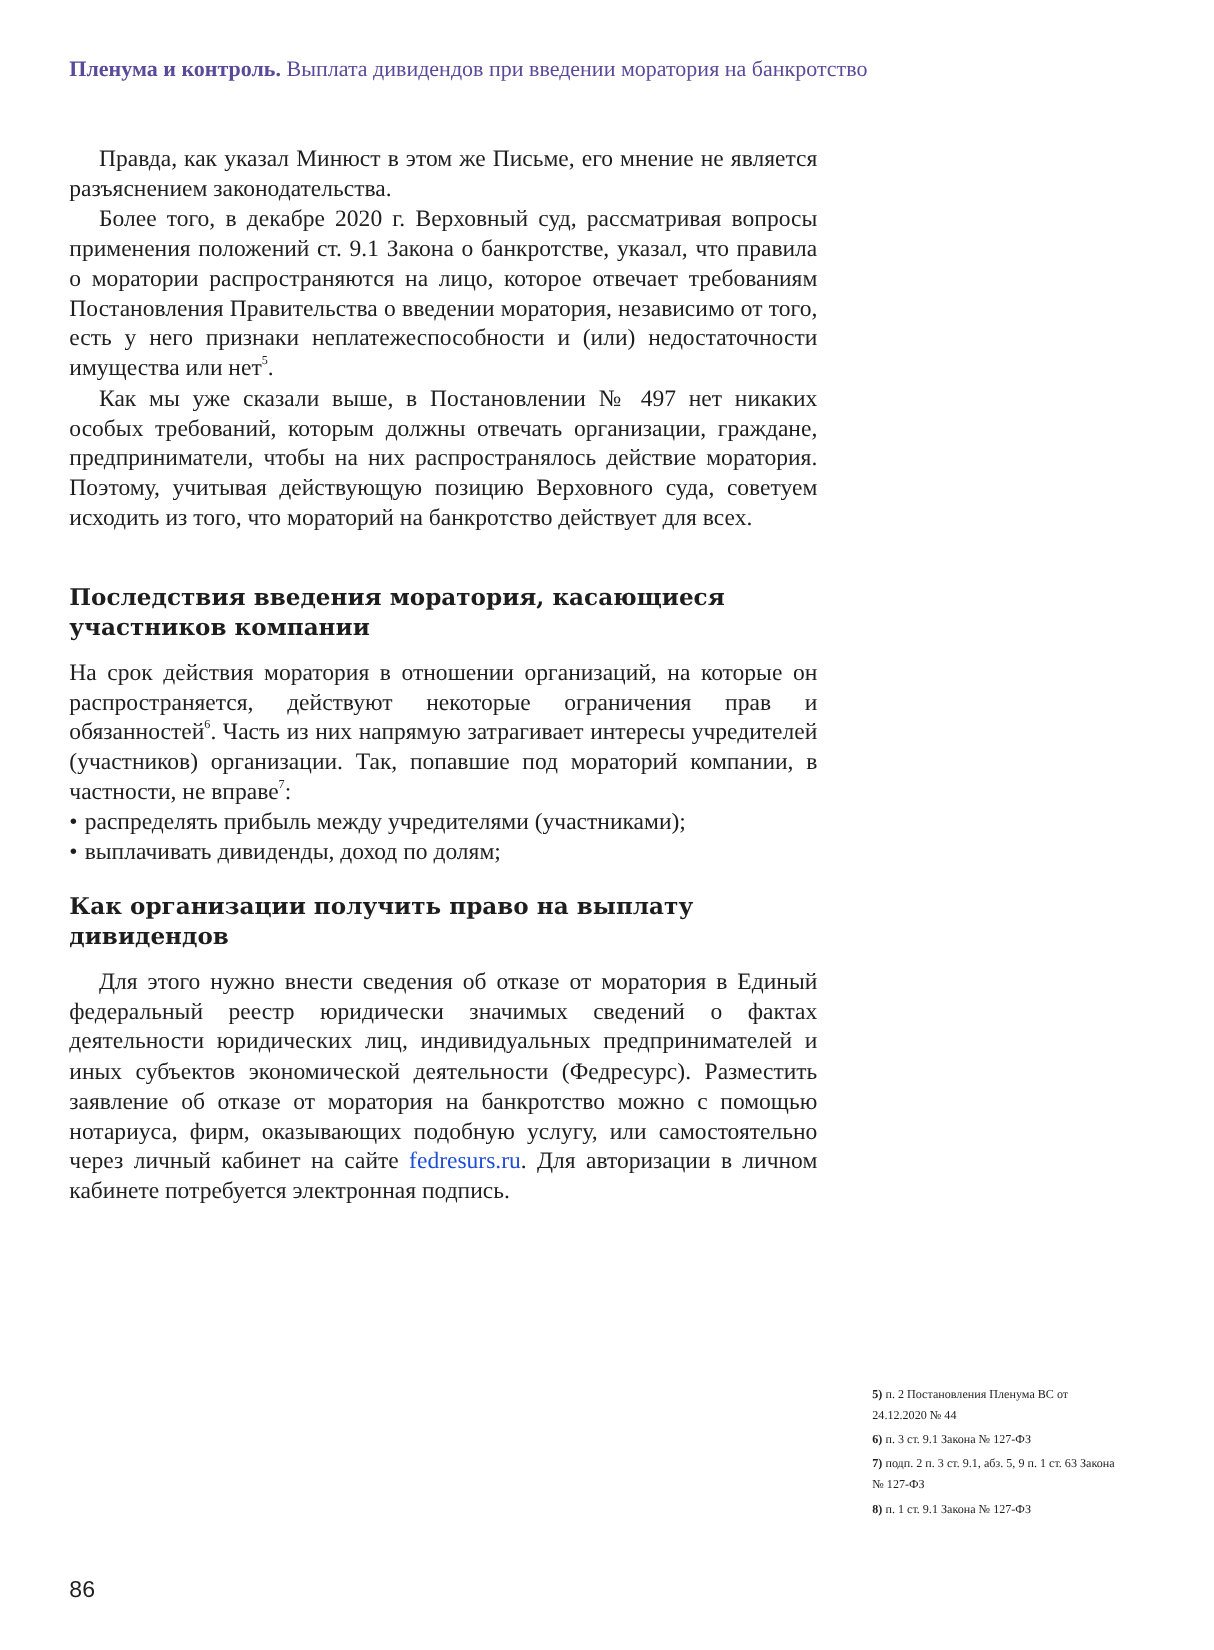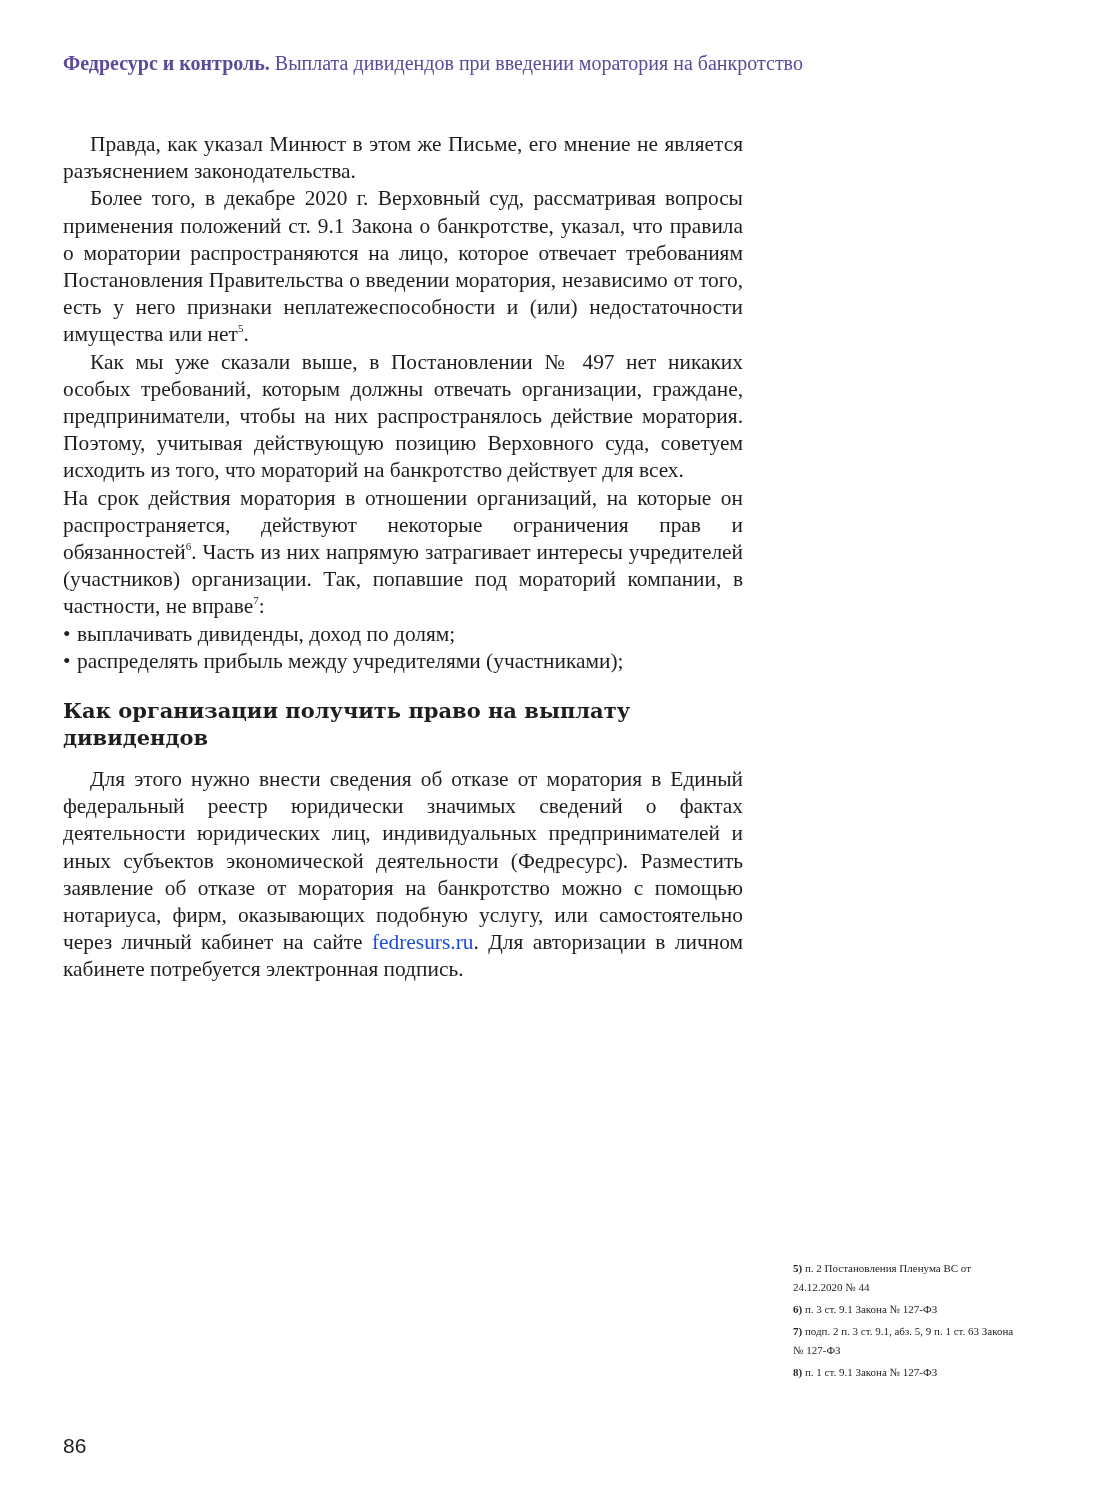--- a/index.html
+++ b/index.html
@@ -25,33 +25,34 @@
                font-family: "Liberation Serif", serif; font-size: 11px; line-height: 19px; color: #1e1e1e; }
   .footnotes .fn { margin-bottom: 3px; }
   .footnotes .fn b { font-weight: bold; }
   .page-number { position: absolute; left: 63px; top: 1434px; font-family: Liberation Sans, sans-serif;
                  font-size: 21px; color: #1e1e1e; }
 </style>
 </head>
 <body>
 
 <div class="running-head">
-  <b>Федресурс и контроль.</b>
+  <b>Пленума и контроль.</b>
   <span>Выплата дивидендов при введении моратория на банкротство</span>
 </div>
 
 <div class="main">
   <p class="indent">Правда, как указал Минюст в этом же Письме, его мнение не является разъяснением законодательства.</p>
   <p class="indent"><span>Более того, в декабре 2020 г. Верховный суд, рассматривая вопросы применения положений ст. 9.1 Закона о банкротстве, указал, что правила о моратории распространяются на лицо, которое отвечает требованиям Постановления Правительства о введении моратория, независимо от того, есть у него признаки неплатежеспособности и (или) недостаточности имущества или нет</span><sup>5</sup><span>.</span></p>
   <p class="indent">Как мы уже сказали выше, в Постановлении № 497 нет никаких особых требований, которым должны отвечать организации, граждане, предприниматели, чтобы на них распространялось действие моратория. Поэтому, учитывая действующую позицию Верховного суда, советуем исходить из того, что мораторий на банкротство действует для всех.</p>
 
+  <h2 class="h1">Последствия введения моратория, касающиеся участников компании</h2>
   <p><span>На срок действия моратория в отношении организаций, на которые он распространяется, действуют некоторые ограничения прав и обязанностей</span><sup>6</sup><span>. Часть из них напрямую затрагивает интересы учредителей (участников) организации. Так, попавшие под мораторий компании, в частности, не вправе</span><sup>7</sup><span>:</span></p>
   <ul>
+    <li>распределять прибыль между учредителями (участниками);</li>
     <li>выплачивать дивиденды, доход по долям;</li>
-    <li>распределять прибыль между учредителями (участниками);</li>
   </ul>
 
   <h2 class="h2">Как организации получить право на выплату дивидендов</h2>
   <p class="indent"><span>Для этого нужно внести сведения об отказе от моратория в Единый федеральный реестр юридически значимых сведений о фактах деятельности юридических лиц, индивидуальных предпринимателей и иных субъектов экономической деятельности (Федресурс). Разместить заявление об отказе от моратория на банкротство можно с помощью нотариуса, фирм, оказывающих подобную услугу, или самостоятельно через личный кабинет на сайте </span><span class="link">fedresurs.ru</span><span>. Для авторизации в личном кабинете потребуется электронная подпись.</span></p>
 </div>
 
 <div class="footnotes">
   <div class="fn"><b>5)</b> <span>п. 2 Постановления Пленума ВС от 24.12.2020 № 44</span></div>
   <div class="fn"><b>6)</b> <span>п. 3 ст. 9.1 Закона № 127-ФЗ</span></div>
   <div class="fn"><b>7)</b> <span>подп. 2 п. 3 ст. 9.1, абз. 5, 9 п. 1 ст. 63 Закона № 127-ФЗ</span></div>

